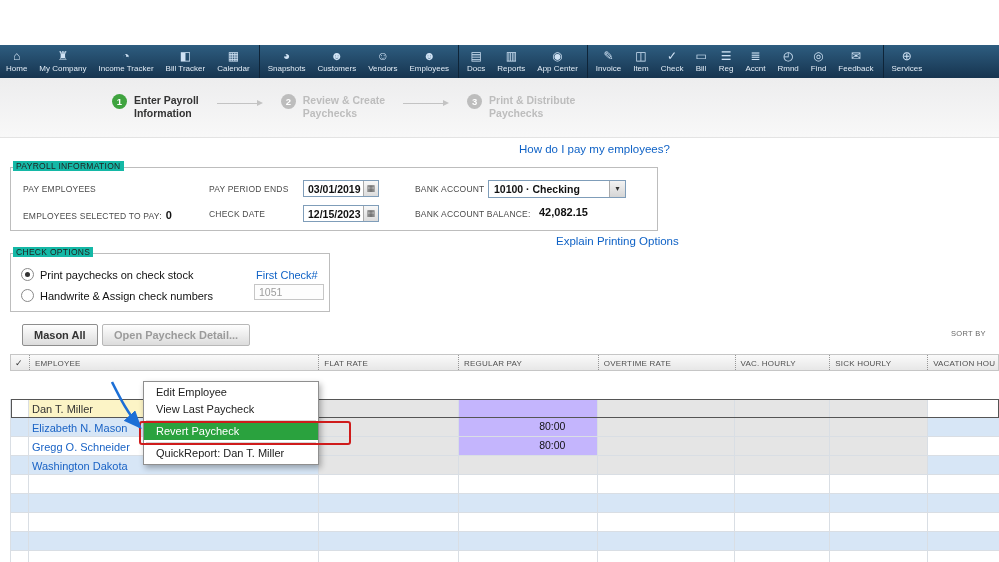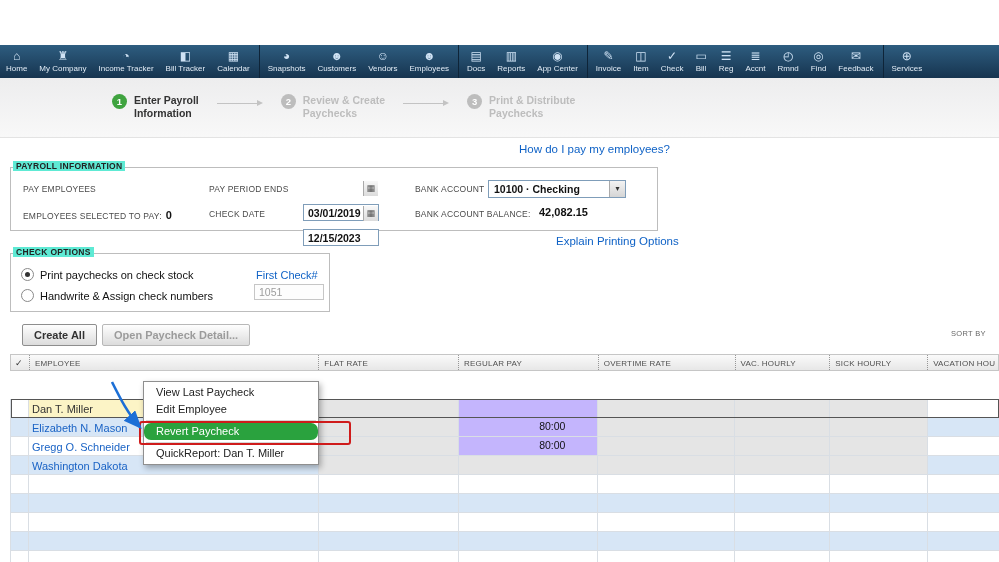--- a/index.html
+++ b/index.html
@@ -32,30 +32,30 @@
   .step-arrow{width:46px;height:9px;position:relative;margin:5px 18px 0 18px;}
   .step-arrow::before{content:'';position:absolute;left:0;right:6px;top:4px;height:1px;background:#c3c3c3;}
   .step-arrow::after{content:'';position:absolute;right:0;top:1px;width:0;height:0;
     border-left:6px solid #c3c3c3;border-top:3.5px solid transparent;border-bottom:3.5px solid transparent;}
   
   .link{position:absolute;color:#0f62c6;font-size:11.5px;cursor:pointer;white-space:nowrap;}
   .help{left:519px;top:143px;}
   .explain{left:556px;top:235px;}
   
   .gb{position:absolute;border:1px solid #bdbdbd;}
-  .gb-label{position:absolute;left:2px;top:-7px;font-size:8.5px;font-weight:bold;color:#222;
-    background:#5eead4;padding:0 3px;letter-spacing:.3px;white-space:nowrap;}
+  .gb-label{position:absolute;left:2px;top:-7px;font-size:8.5px;font-weight:normal;color:#222;
+    background:#14b8a6;padding:0 3px;letter-spacing:.3px;white-space:nowrap;}
   .payroll-box{left:10px;top:167px;width:646px;height:62px;}
   .chk-box{left:10px;top:253px;width:318px;height:57px;}
   .lbl{position:absolute;font-size:8.5px;color:#4a4a4a;letter-spacing:.2px;white-space:nowrap;}
   .selcount{font-size:11px;color:#111;margin-left:4px;}
   .datefield{position:absolute;width:76px;height:17px;}
   .datein{position:absolute;left:0;top:0;width:76px;height:17px;box-sizing:border-box;
     border:1px solid #7f9db9;background:#fff;font-size:10.5px;font-family:"Liberation Sans",sans-serif;
-    padding:1px 17px 1px 4px;font-weight:bold;color:#111;margin-top:24px;}
+    padding:1px 17px 1px 4px;font-weight:bold;color:#111;}
   .calbtn{position:absolute;right:1px;top:1px;width:15px;height:15px;box-sizing:border-box;
     background:linear-gradient(#f8f8f8,#dcdcdc);border-left:1px solid #aaa;
     font-size:9px;text-align:center;line-height:15px;color:#555;cursor:pointer;}
   .bankselect{position:absolute;width:138px;height:18px;box-sizing:border-box;border:1px solid #7f9db9;
     background:#fff;display:flex;align-items:center;padding-left:5px;cursor:pointer;}
   .bank-val{font-size:10.5px;font-weight:bold;color:#111;white-space:nowrap;}
   .ddbtn{margin-left:auto;width:15px;height:16px;background:linear-gradient(#f3f3f3,#d5d5d5);
     border-left:1px solid #aaa;text-align:center;font-size:8px;line-height:16px;color:#333;}
   .balval{position:absolute;font-size:11px;font-weight:bold;color:#111;}
   .radio-row{position:absolute;font-size:11px;color:#111;white-space:nowrap;cursor:default;}
@@ -91,21 +91,21 @@
   .td.c7{border-right:none;}
   .c0{width:18px;}.c1{width:290px;}.c2{width:140px;}.c3{width:140px;}
   .c4{width:137px;}.c5{width:95px;}.c6{width:98px;}.c7{width:71px;}
   .emp{font-size:11px;color:#1a63c5;}
   .emp.dark{color:#333;}
   .val{display:block;text-align:right;padding-right:29px;font-size:10.5px;color:#111;}
   
   .ctx{position:absolute;left:143px;top:381px;width:176px;box-sizing:border-box;background:#fff;
     border:1px solid #8f8f8f;box-shadow:2px 3px 6px rgba(0,0,0,.3);z-index:50;padding:2px 0;}
   .menu-item{font-size:11px;color:#222;padding:2px 10px 3px 12px;white-space:nowrap;cursor:default;}
-  .menu-item.hl{color:#fff;border-radius:7px;}
+  .menu-item.hl{color:#fff;}
   .menu-sep{border-top:1px solid #d6d6d6;margin:2px 2px;}
   
   .anno-red{position:absolute;left:139px;top:421px;width:212px;height:24px;box-sizing:border-box;
     border:2px solid #cf1b1b;border-radius:3px;z-index:55;pointer-events:none;}
   .anno-arrow{position:absolute;left:98px;top:370px;z-index:60;pointer-events:none;}
 </style>
 </head>
 <body>
 
 <div class="toolbar">
@@ -260,21 +260,21 @@
   <span class="radio-row" style="left:10px;top:14px">
     <span class="radio sel"></span><span>Print paychecks on check stock</span>
   </span>
   <span class="radio-row" style="left:10px;top:35px">
     <span class="radio"></span><span>Handwrite &amp; Assign check numbers</span>
   </span>
   <span class="fclabel" style="left:245px;top:15px">First Check#</span>
   <input class="fcinput" style="left: 243px; top: 30px;" value="1051">
 </div>
 
-<button class="btn" style="left:22px;top:324px">Create All</button>
+<button class="btn" style="left:22px;top:324px">Mason All</button>
 <button class="btn disabled" style="left:102px;top:324px">Open Paycheck Detail...</button>
 <div class="sortby">SORT BY</div>
 
 <div class="table">
   <div class="thead">
       <div class="th c0">✓</div>
       <div class="th c1">EMPLOYEE</div>
       <div class="th c2">FLAT RATE</div>
       <div class="th c3">REGULAR PAY</div>
       <div class="th c4">OVERTIME RATE</div>
@@ -376,22 +376,22 @@
         <div class="td c3"></div>
         <div class="td c4"></div>
         <div class="td c5"></div>
         <div class="td c6"></div>
         <div class="td c7"></div>
       </div>
     </div>
 </div>
 
 <div class="ctx">
+    <div class="menu-item">Edit Employee</div>
     <div class="menu-item">View Last Paycheck</div>
-    <div class="menu-item">Edit Employee</div>
     <div class="menu-sep"></div>
     <div class="menu-item hl" style="background: rgb(42, 162, 62);">Revert Paycheck</div>
     <div class="menu-sep"></div>
     <div class="menu-item">QuickReport: Dan T. Miller</div>
   </div>
 
 <div class="anno-red" style="border-color: rgb(207, 27, 27);"></div>
 <svg class="anno-arrow" width="70" height="75">
   <defs>
     <marker id="ah" markerWidth="9" markerHeight="8" refX="6" refY="3" orient="auto">

